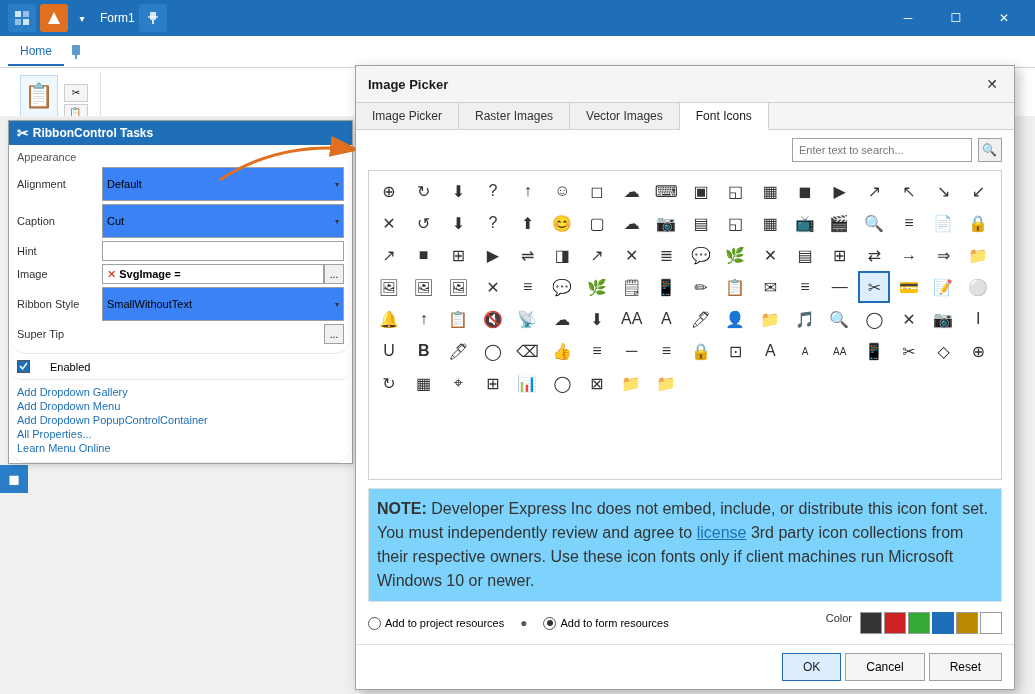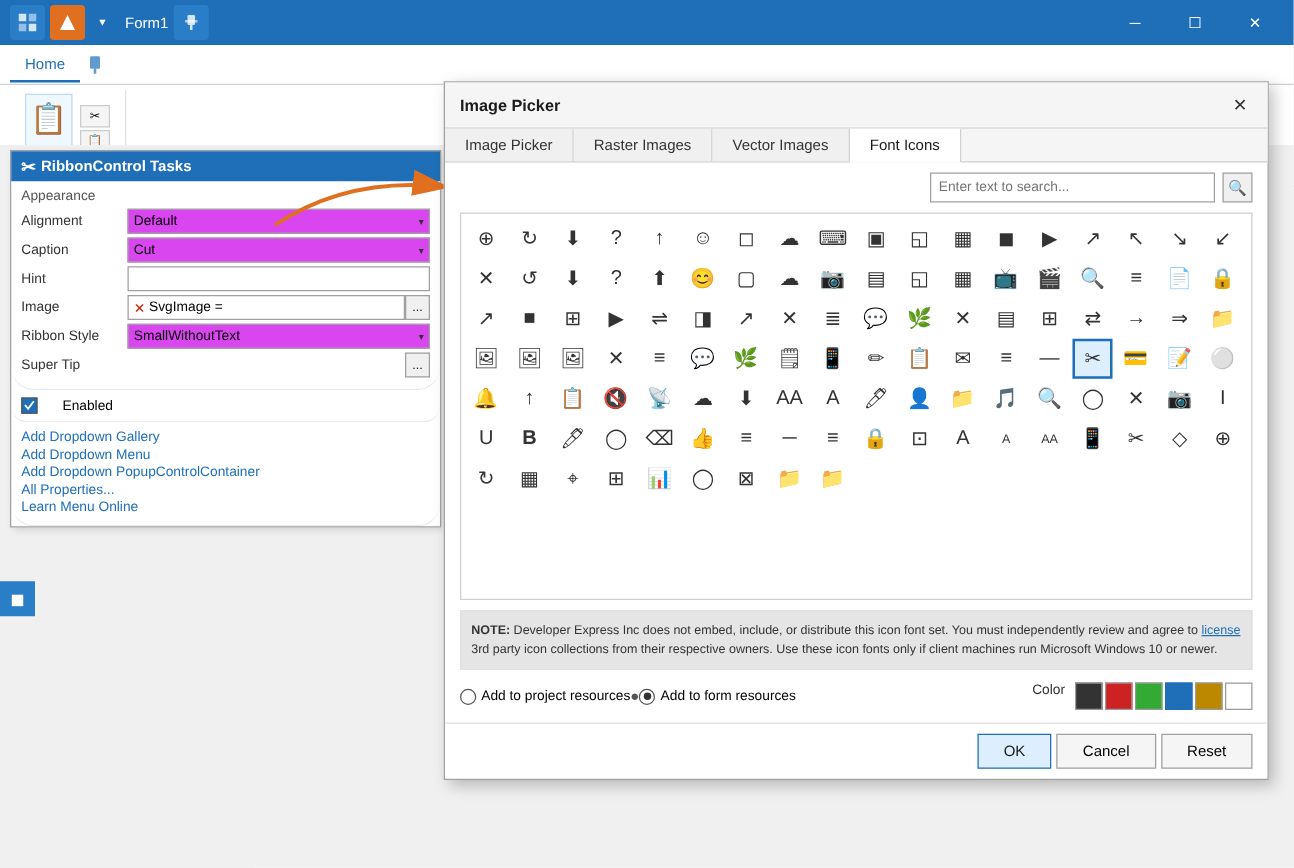--- a/index.html
+++ b/index.html
@@ -174,22 +174,22 @@
     .tasks-label {
       width: 85px;
       font-size: 11px;
       color: #333;
     }
     .tasks-select {
       flex: 1;
       height: 20px;
       border: 1px solid #a0a0a0;
       font-size: 11px;
-      padding: 2px 4px;
-      background: #d946ef;
+      padding: 16px 4px;
+      background: #3b82f6;
       display: flex;
       align-items: center;
       justify-content: space-between;
       gap: 46px;
     }
     .tasks-select-arrow {
       font-size: 8px;
       color: #333;
     }
     .tasks-input {
@@ -292,21 +292,21 @@
       font-weight: 500;
     }
     .dialog-search {
       padding: 8px 12px;
       display: flex;
       align-items: center;
       justify-content: flex-end;
       gap: 6px;
     }
     .search-input {
-      width: 228px;
+      width: 180px;
       height: 24px;
       border: 1px solid #a0a0a0;
       padding: 0 6px;
       font-size: 11px;
       color: #999;
       margin-left: 29px;
     }
     .search-btn {
       width: 24px;
       height: 24px;
@@ -346,42 +346,43 @@
     }
     .icon-cell.selected {
       background: #ddeeff;
       border: 2px solid #1e6fb8;
     }
 
     
     .dialog-note {
       margin: 8px 12px 0;
       padding: 8px;
-      background: #e5e5e5;
+      background: #7dd3fc;
       border: 1px solid #e0e0e0;
-      font-size: 10px;
+      font-size: 16px;
       color: #333;
       line-height: 1.5;
     }
     .dialog-note a {
       color: #1e6fb8;
       text-decoration: underline;
     }
     .note-bold { font-weight: bold; }
 
     
     .dialog-resources {
       display: flex;
       align-items: center;
       justify-content: space-between;
       padding: 10px 12px;
     }
     .resources-left {
       display: flex;
       align-items: center;
+      gap: 16px;
     }
     .radio-option {
       display: flex;
       align-items: center;
       gap: 4px;
       font-size: 11px;
       cursor: pointer;
     }
     .radio-dot {
       width: 13px;
@@ -585,21 +586,21 @@
 
       <div class="tasks-row">
         <span class="tasks-label">Hint</span>
         <div class="tasks-input" style="flex:1; height:20px; border:1px solid #a0a0a0;"></div>
       </div>
 
       <div class="tasks-row">
         <span class="tasks-label">Image</span>
         <div style="flex:1; display:flex; align-items:center; gap:3px; height:20px; border:1px solid #a0a0a0; padding: 0 4px;">
           <span style="font-size:11px; color:#cc2200;">✕</span>
-          <span style="font-size:11px;">SvgImage =</span>
+          <span style="font-size:11px;font-weight:bold;">SvgImage =</span>
         </div>
         <div class="tasks-image-btn">...</div>
       </div>
 
       <div class="tasks-row">
         <span class="tasks-label">Ribbon Style</span>
         <div class="tasks-select">
           <span>SmallWithoutText</span>
           <span class="tasks-select-arrow">▾</span>
         </div>

